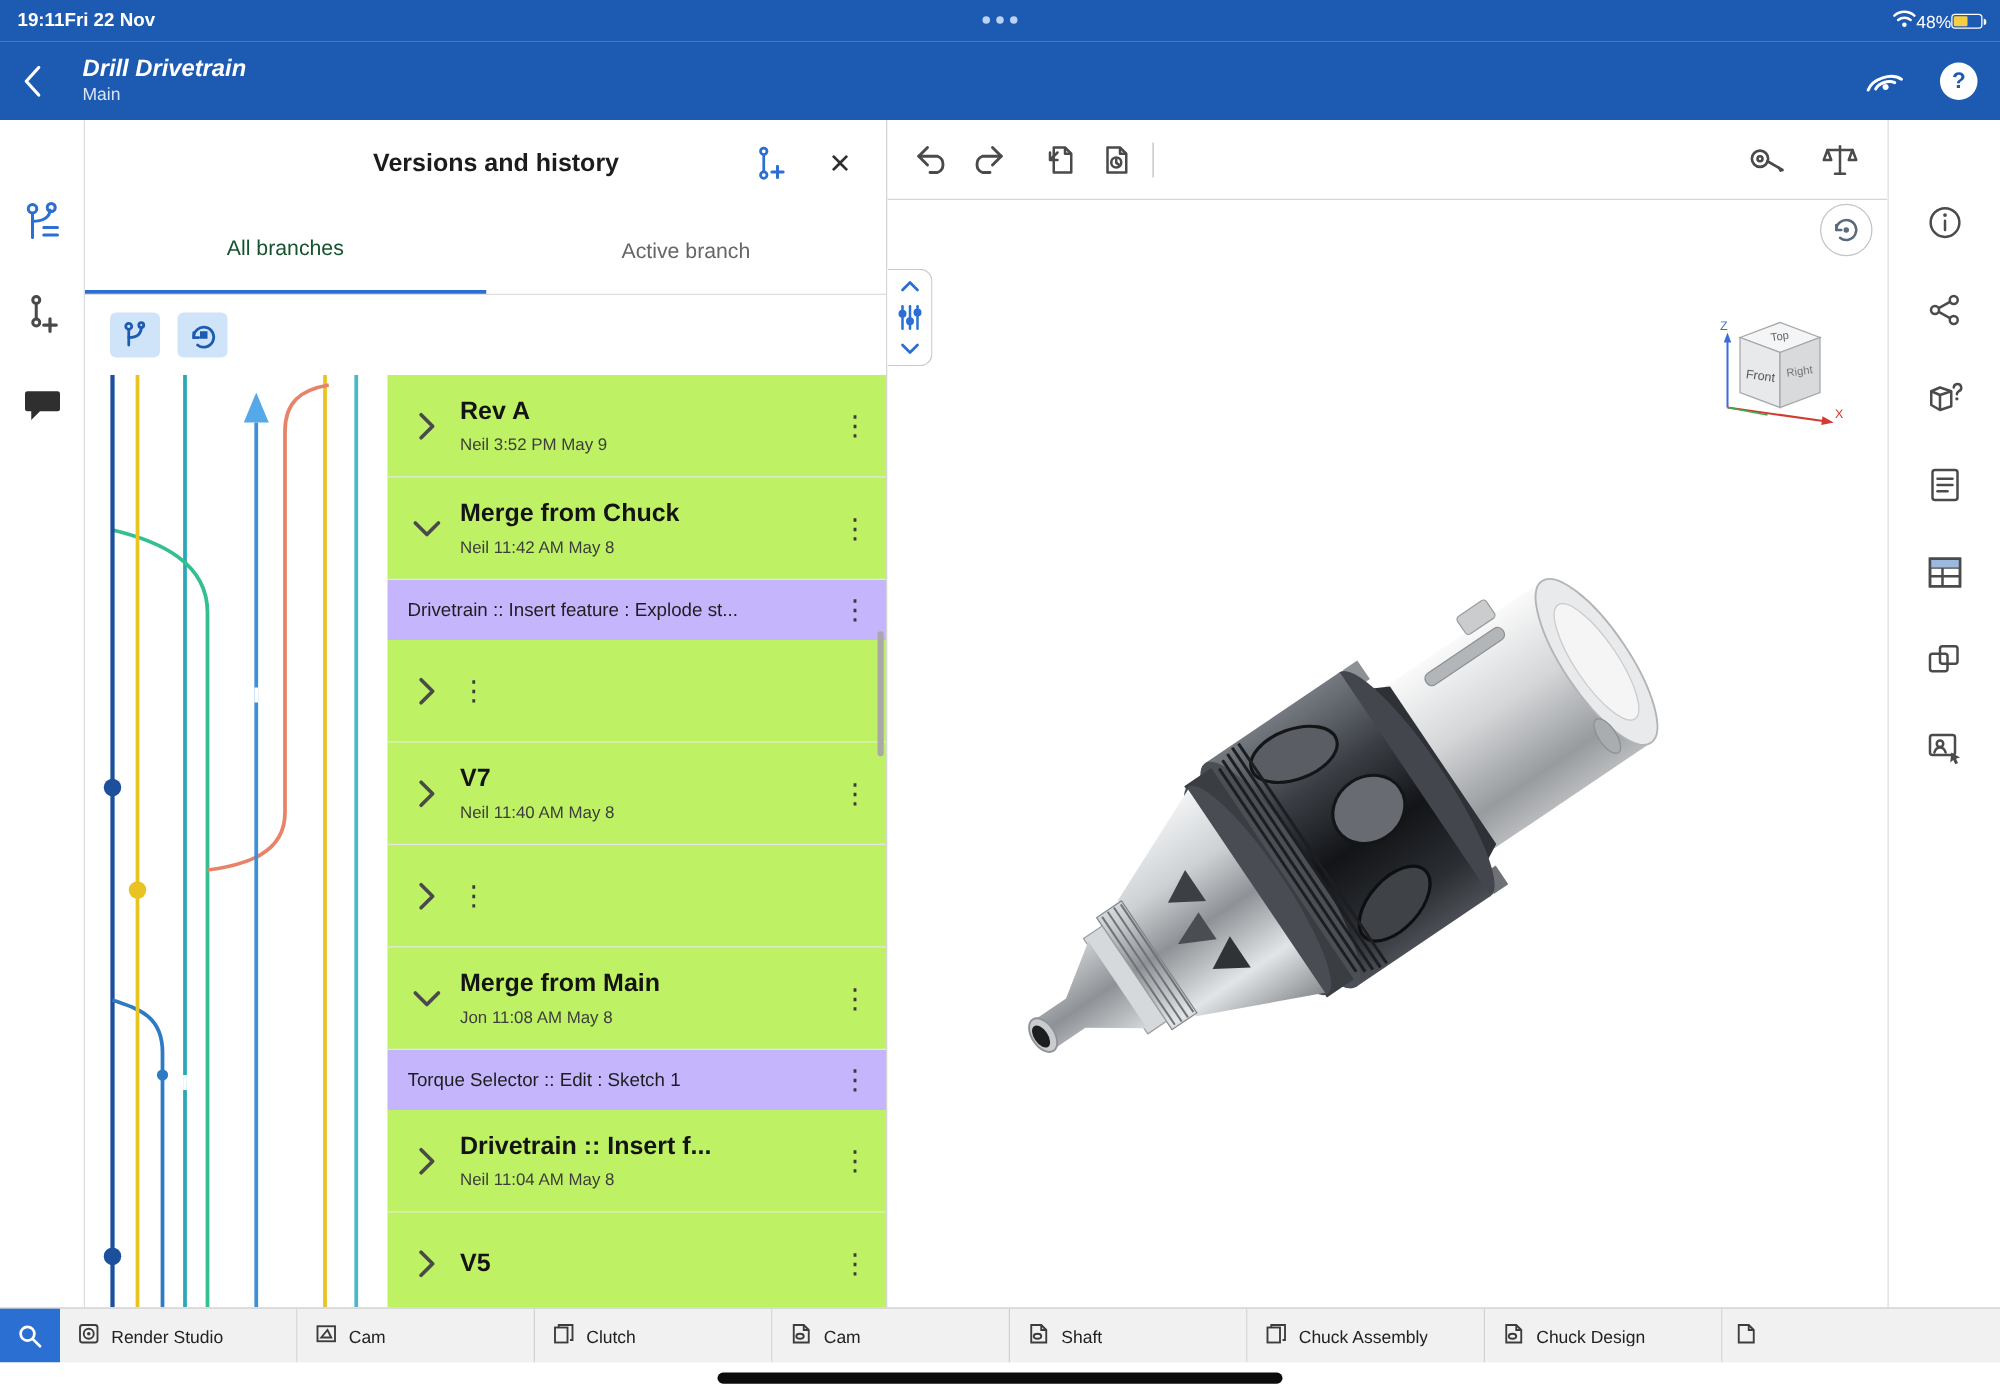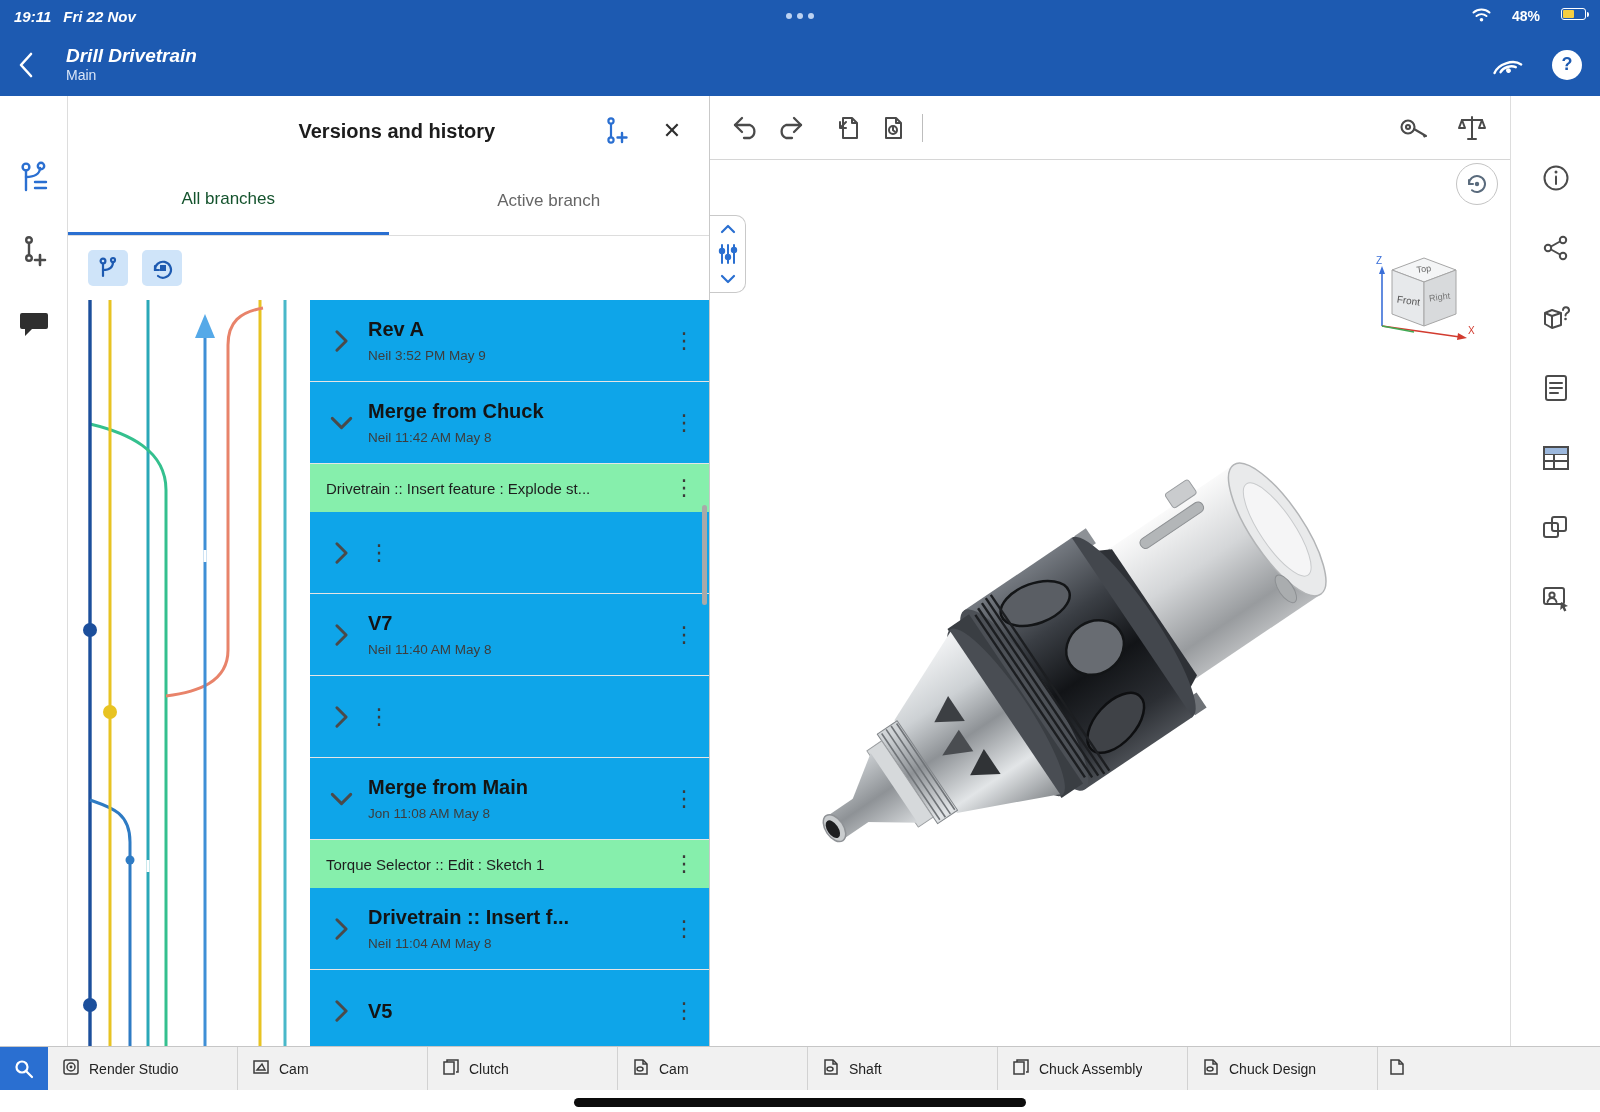--- a/index.html
+++ b/index.html
@@ -2,24 +2,24 @@
 <html><head>
 <meta charset="utf-8">
 <style>
   * { margin:0; padding:0; box-sizing:border-box; }
   html,body { width:1600px; height:1112px; }
   body { font-family:"Liberation Sans", sans-serif; background:#fff; overflow:hidden; position:relative; }
 
   
   .status-bar { position:absolute; top:0; left:0; right:0; height:33px; background:#1d5ab1;
     display:flex; align-items:center; justify-content:space-between; color:#fff; padding:0 14px; }
-  .sb-left { display:flex; gap:12px; font-size:15px; font-weight:700;font-style:italic; }
+  .sb-left { display:flex; gap:0; font-size:15px; font-weight:700; }
   .sb-center { position:absolute; left:50%; top:13px; transform:translateX(-50%); display:flex; gap:5px; }
   .sb-center i { width:6px; height:6px; border-radius:50%; background:#bcd2f2; display:block; }
-  .sb-right { display:flex; align-items:flex-start; gap:21px; font-size:14px; font-weight:700; }
+  .sb-right { display:flex; align-items:center; gap:0; font-size:14px; font-weight:400; }
   .battery { width:25px; height:12px; border:1.5px solid #fff; border-radius:3px; position:relative; }
   .battery .fill { position:absolute; left:1px; top:1px; bottom:1px; width:48%; background:#f5ce42; border-radius:1px; }
   .battery .nub { position:absolute; right:-4px; top:3px; width:2.5px; height:5px; background:#fff; border-radius:0 2px 2px 0; }
 
   
   .app-header { position:absolute; top:33px; left:0; right:0; height:63px; background:#1d5ab1;
     display:flex; align-items:center; color:#fff; padding:0 18px; }
   .back-btn { width:34px; height:40px; display:flex; align-items:center; cursor:pointer; }
   .hdr-titles { margin-left:14px; }
   .hdr-title { font-size:19px; font-weight:700; line-height:22px;font-style:italic; }
@@ -45,28 +45,28 @@
   .panel-tabs { height:70px; display:flex; border-bottom:1px solid #ddd; }
   .ptab { width:50%; display:flex; align-items:center; justify-content:center; font-size:17px; color:#666; cursor:pointer; }
   .ptab.active { color:#14532d; border-bottom:3px solid #2a6fd1; font-weight:400; }
   .panel-toolbar { height:64px; display:flex; align-items:center; gap:14px; padding-left:20px; }
   .ptool-btn { width:40px; height:36px; background:#cfe4f9; border-radius:5px; display:flex;
     align-items:center; justify-content:center; cursor:pointer; }
   .panel-body { flex:1; position:relative; overflow:hidden; }
   .graph { position:absolute; left:0; top:0; width:242px; height:746px; }
   .history-list { position:absolute; left:242px; right:0; top:0; bottom:0; }
   .hist-item { height:82px; display:flex; align-items:center; padding:0 8px 0 24px;
-    border-bottom:1px solid #e5e5e5; background:#0ea5e9; cursor:pointer; }
+    border-bottom:1px solid #e5e5e5; background:#bef264; cursor:pointer; }
   .chev { width:28px; display:flex; align-items:center; cursor:pointer; flex:0 0 28px; }
   .chev.down svg { transform:rotate(90deg); }
   .hist-text { margin-left:6px; flex:1; min-width:0; }
   .hist-title { font-size:20px; font-weight:700; color:#141414; white-space:nowrap; overflow:hidden; }
   .hist-meta { font-size:13.5px; color:#3d3d3d; margin-top:7px; }
   .kebab { width:34px; text-align:center; font-size:22px; color:#3a3a3a; cursor:pointer; flex:0 0 34px; }
-  .hist-sub { height:48px; background:#86efac; display:flex; align-items:center; padding:0 8px 0 16px; cursor:pointer; }
+  .hist-sub { height:48px; background:#c4b5fd; display:flex; align-items:center; padding:0 8px 0 16px; cursor:pointer; }
   .hist-sub-text { flex:1; font-size:15px; color:#1e1e1e; white-space:nowrap; overflow:hidden; }
   .panel-scrollbar { position:absolute; right:2px; top:205px; width:5px; height:100px; background:#a9a9a9; border-radius:3px; }
 
   
   .collapse-handle { position:absolute; left:710px; top:215px; width:36px; height:78px; background:#fff;
     border:1px solid #c9c9c9; border-left:none; border-radius:0 10px 10px 0; display:flex; flex-direction:column;
     align-items:center; justify-content:space-between; padding:8px 0; z-index:5; }
   .collapse-handle .h-btn { cursor:pointer; display:flex; align-items:center; justify-content:center; }
 
   

